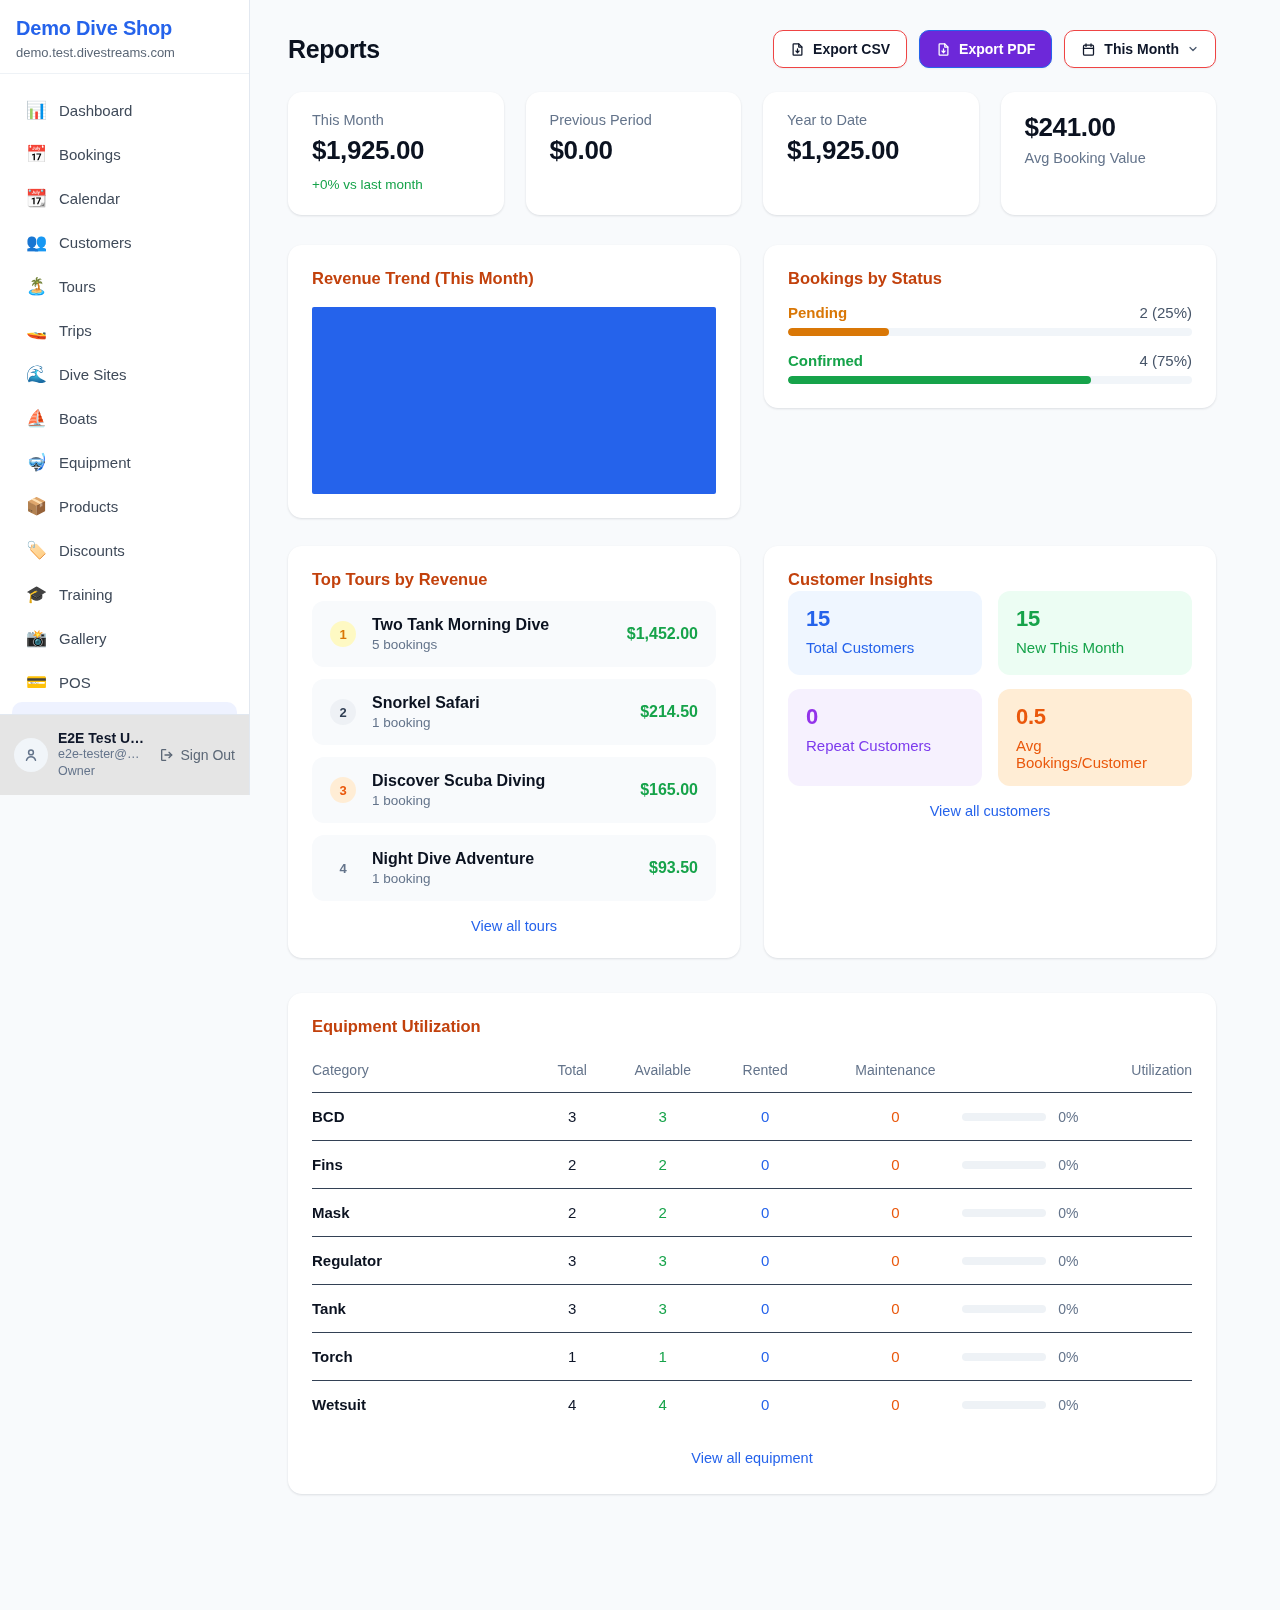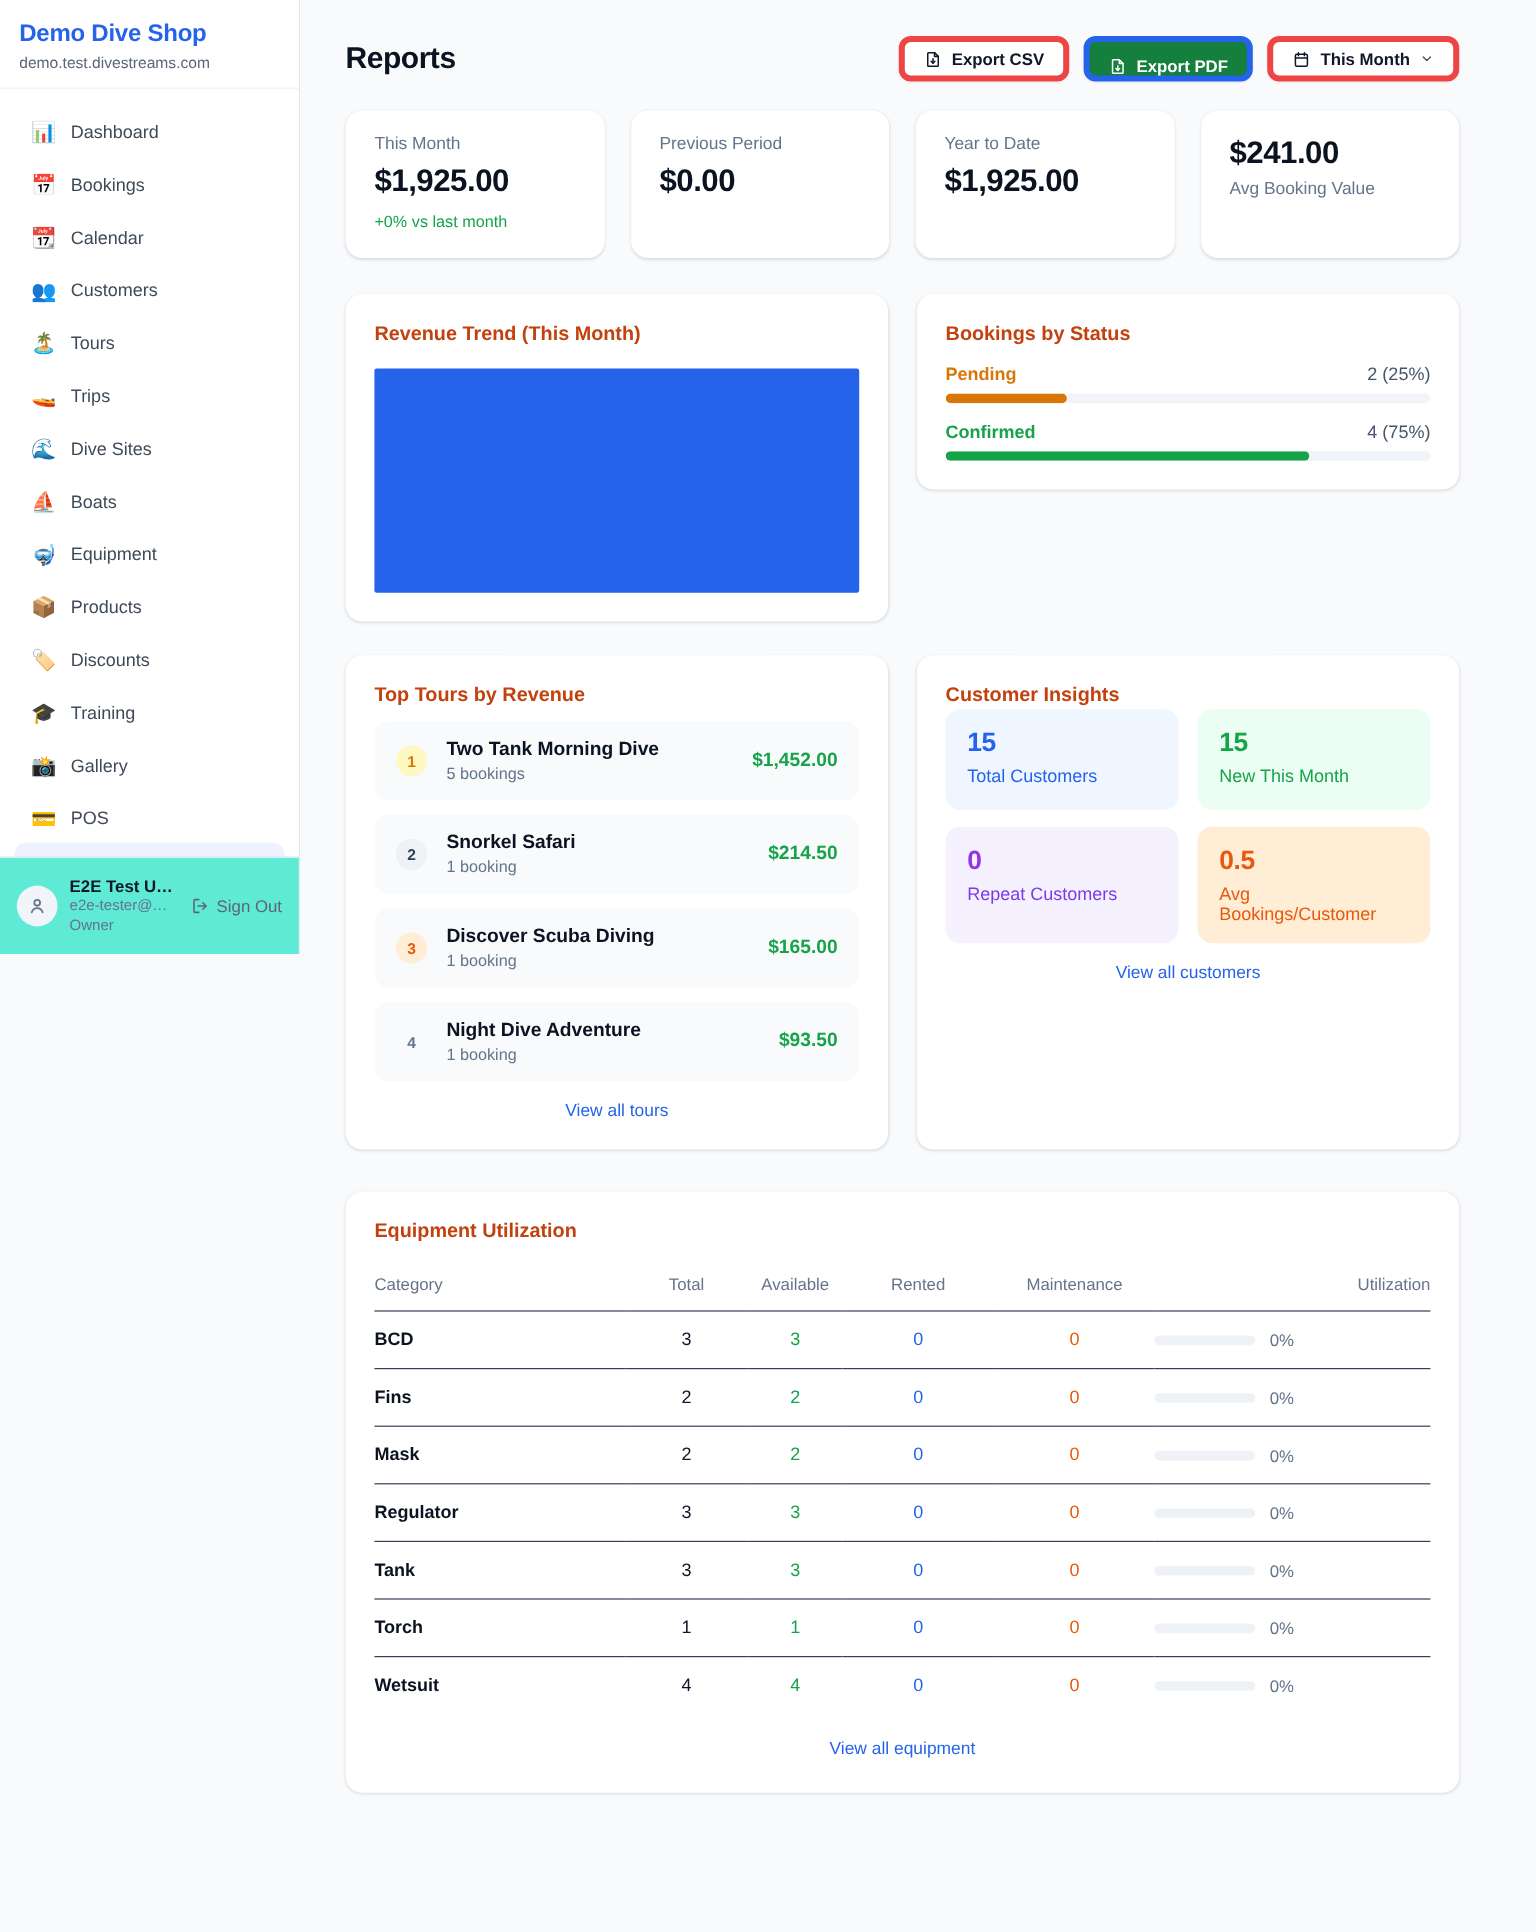--- a/index.html
+++ b/index.html
@@ -16,40 +16,40 @@
   .brand { padding:17px 16px 13px 16px; border-bottom:1px solid #eef2f6; }
   .brand-name { color:#2563eb; font-size:20px; font-weight:700; letter-spacing:-0.2px; }
   .brand-domain { color:#5b6776; font-size:13px; margin-top:5px; }
   .nav { padding:18px 12px 0 12px; }
   .nav-item { display:flex; align-items:center; gap:13px; height:36px; margin-bottom:8px;
     padding:0 14px; border-radius:10px; cursor:pointer; }
   .nav-icon { width:20px; font-size:17px; line-height:1; text-align:center; flex:0 0 20px; }
   .nav-label { color:#3f4a59; font-size:15px; }
   .active-peek { position:absolute; left:12px; right:12px; top:702px; height:24px;
     background:#eef2ff; border-radius:10px; }
-  .side-footer { position:absolute; left:0; right:0; top:714px; height:81px; background:#5eead4;
+  .side-footer { position:absolute; left:0; right:0; top:714px; height:81px; background:#e5e5e5;
     border-top:1px solid #e2e8f0; display:flex; align-items:center; padding:0 14px; gap:10px; }
   .avatar { width:34px; height:34px; border-radius:50%; background:#f1f5f9; flex:0 0 34px;
     display:flex; align-items:center; justify-content:center; color:#64748b; }
   .user-block { min-width:0; flex:1; }
   .user-name { font-size:14px; font-weight:700; color:#0f172a; white-space:nowrap; }
   .user-email,.user-role { font-size:12.5px; color:#64748b; line-height:1.35; white-space:nowrap; }
   .signout { display:flex; align-items:center; gap:6px; color:#5b6776; font-size:14px;
     cursor:pointer; flex:0 0 auto; background:none; border:none; font-family:inherit; }
 
   
   .main { position:absolute; left:288px; top:0; width:928px; }
   .page-head { margin-top:30px; display:flex; align-items:center; justify-content:space-between; }
   .page-title { font-size:25px; font-weight:800; letter-spacing:-0.4px; color:#0b1220; }
   .head-actions { display:flex; gap:12px; }
   .btn { display:inline-flex; align-items:center; gap:8px; height:38px; padding:0 16px;
     border-radius:10px; font-size:14px; font-weight:600; font-family:inherit; cursor:pointer;
-    border:5px solid #ef4444; background:#fff; color:#0f172a;
+    border:1px solid #ef4444; background:#fff; color:#0f172a;
     box-shadow:0 1px 2px rgba(15,23,42,.05); }
-  .btn-primary { background:#15803d; border-color:#2563eb; color:#fff;align-items:flex-end; }
+  .btn-primary { background:#6d28d9; border-color:#2563eb; color:#fff; }
   .btn svg { display:block; }
 
   .card { background:#fff; border-radius:14px;
     box-shadow:0 1px 2px rgba(15,23,42,.05), 0 1px 3px rgba(15,23,42,.07); }
 
   
   .stats { margin-top:24px; display:grid; grid-template-columns:repeat(4,1fr); gap:22px; }
   .stat-card { padding:20px 24px; min-height:123px; }
   .stat-label { font-size:14.5px; color:#64748b; }
   .stat-value { font-size:26px; font-weight:800; letter-spacing:-0.4px; margin-top:7px; color:#0b1220; }

